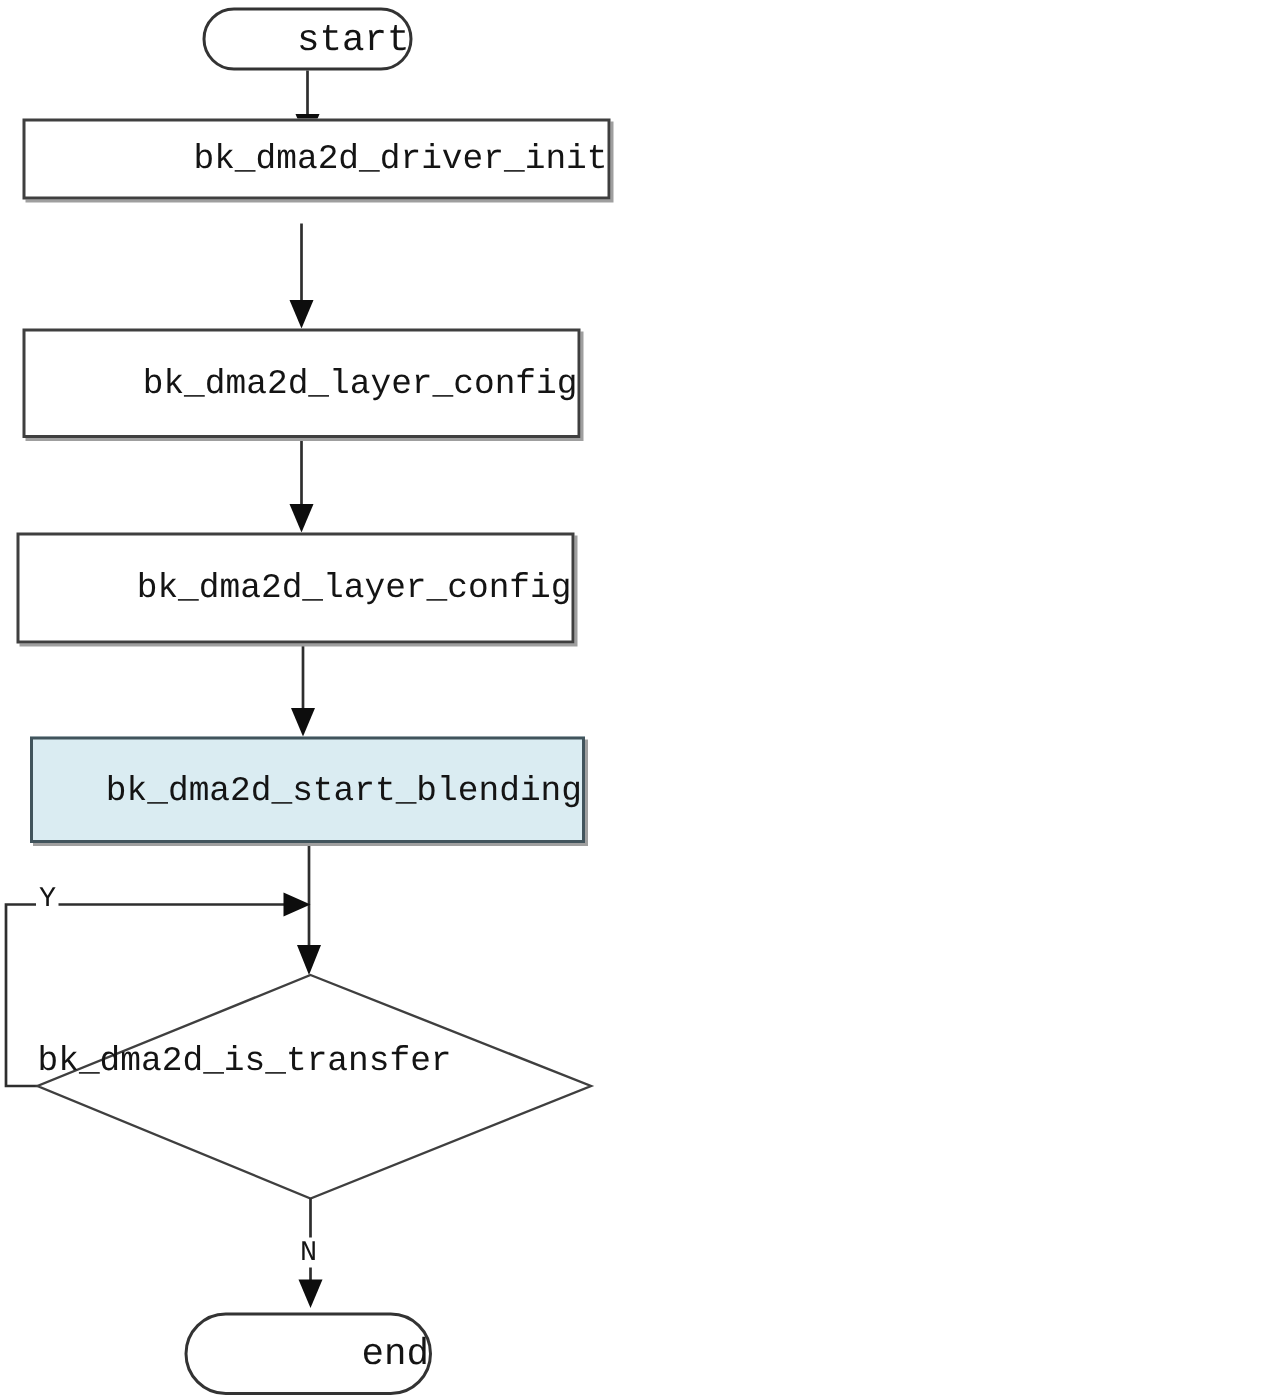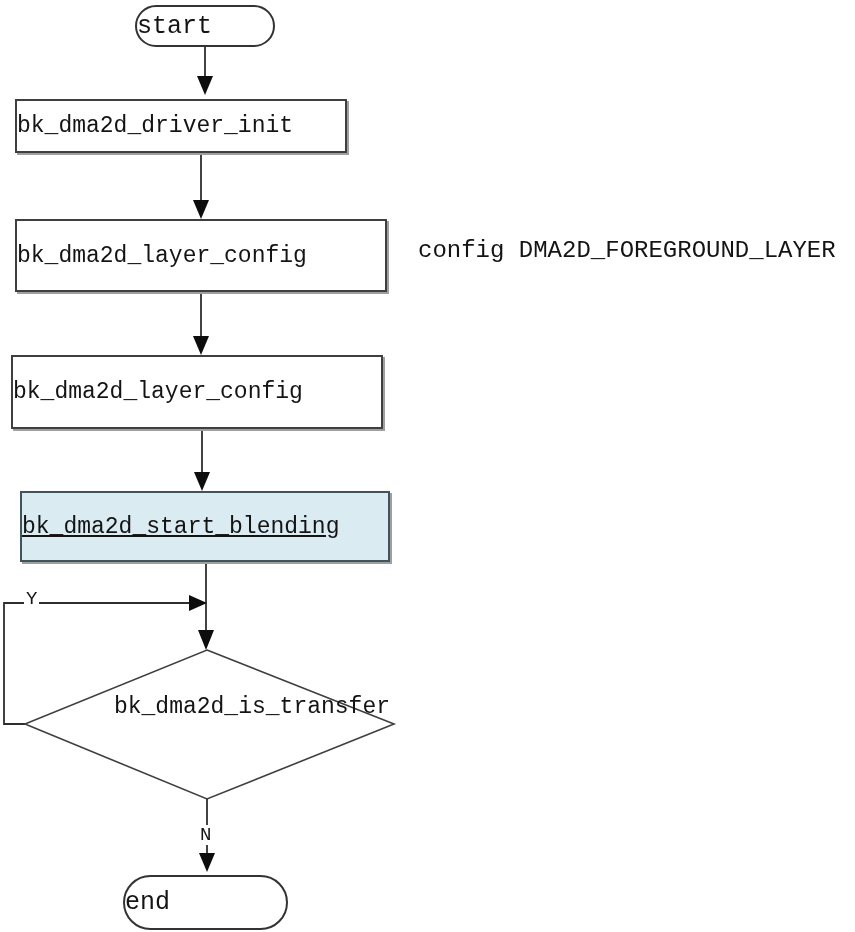--- a/index.html
+++ b/index.html
@@ -17,43 +17,42 @@
     width:855px;height:932px;
     background:#ffffff;
     font-family:"Liberation Mono","DejaVu Sans Mono",monospace;
     color:var(--text);
     overflow:hidden;
   }
   #wires{position:absolute;left:0;top:0;width:855px;height:932px;}
   .shape{
     position:absolute;
     box-sizing:border-box;
-    display:flex;align-items:center;justify-content:flex-start;
+    display:flex;align-items:center;justify-content:flex-end;
     background:#ffffff;
     border:2px solid var(--box-border);
     font-size:23px;
     white-space:nowrap;
   }
   .rect{box-shadow:2px 2px 0 var(--shadow);}
   .oval{border-radius:999px;font-size:25px;border-color:#333333;}
   .highlight{
     background:var(--highlight-fill);
     border:2px solid var(--highlight-border);
     box-shadow:2px 2px 0 var(--shadow);
-    text-decoration:underline;
   }
   .annotation{
     position:absolute;
     font-size:24px;
     white-space:nowrap;
   }
   .diamond-label{
     position:absolute;
     left:25px;top:691px;width:365px;
-    text-align:right;
+    text-align:left;
     font-size:23px;line-height:33px;
   }
   .edge-label{
     position:absolute;
     font-size:19px;
     background:#ffffff;
     padding:0 2px;
     line-height:20px;
   }
 </style>
@@ -99,29 +98,28 @@
     <g>
       <line x1="207" y1="799" x2="207" y2="854" stroke="var(--line)" stroke-width="1.8"></line>
       <polygon points="199,853 215,853 207,872" fill="var(--arrow)"></polygon>
     </g>
   </svg>
 
   <div class="shape oval" style="left:135px;top:5px;width:140px;height:42px;">
     <span>start</span>
   </div>
 
-  <div class="shape rect" style="left:15px;top:99px;width:332px;height:54px;">
+  <div class="shape rect" style="left:15px;top:79px;width:392px;height:54px;">
     <span>bk_dma2d_driver_init</span>
   </div>
 
   <div class="shape rect" style="left:15px;top:219px;width:372px;height:73px;">
     <span>bk_dma2d_layer_config</span>
   </div>
 
-  <div class="annotation" style="left:418px;top:237px;">config DMA2D_FOREGROUND_LAYER</div>
 
   <div class="shape rect" style="left:11px;top:355px;width:372px;height:74px;">
     <span>bk_dma2d_layer_config</span>
   </div>
 
 
   <div class="shape highlight" style="left:20px;top:491px;width:370px;height:71px;">
     <span>bk_dma2d_start_blending</span>
   </div>
 

